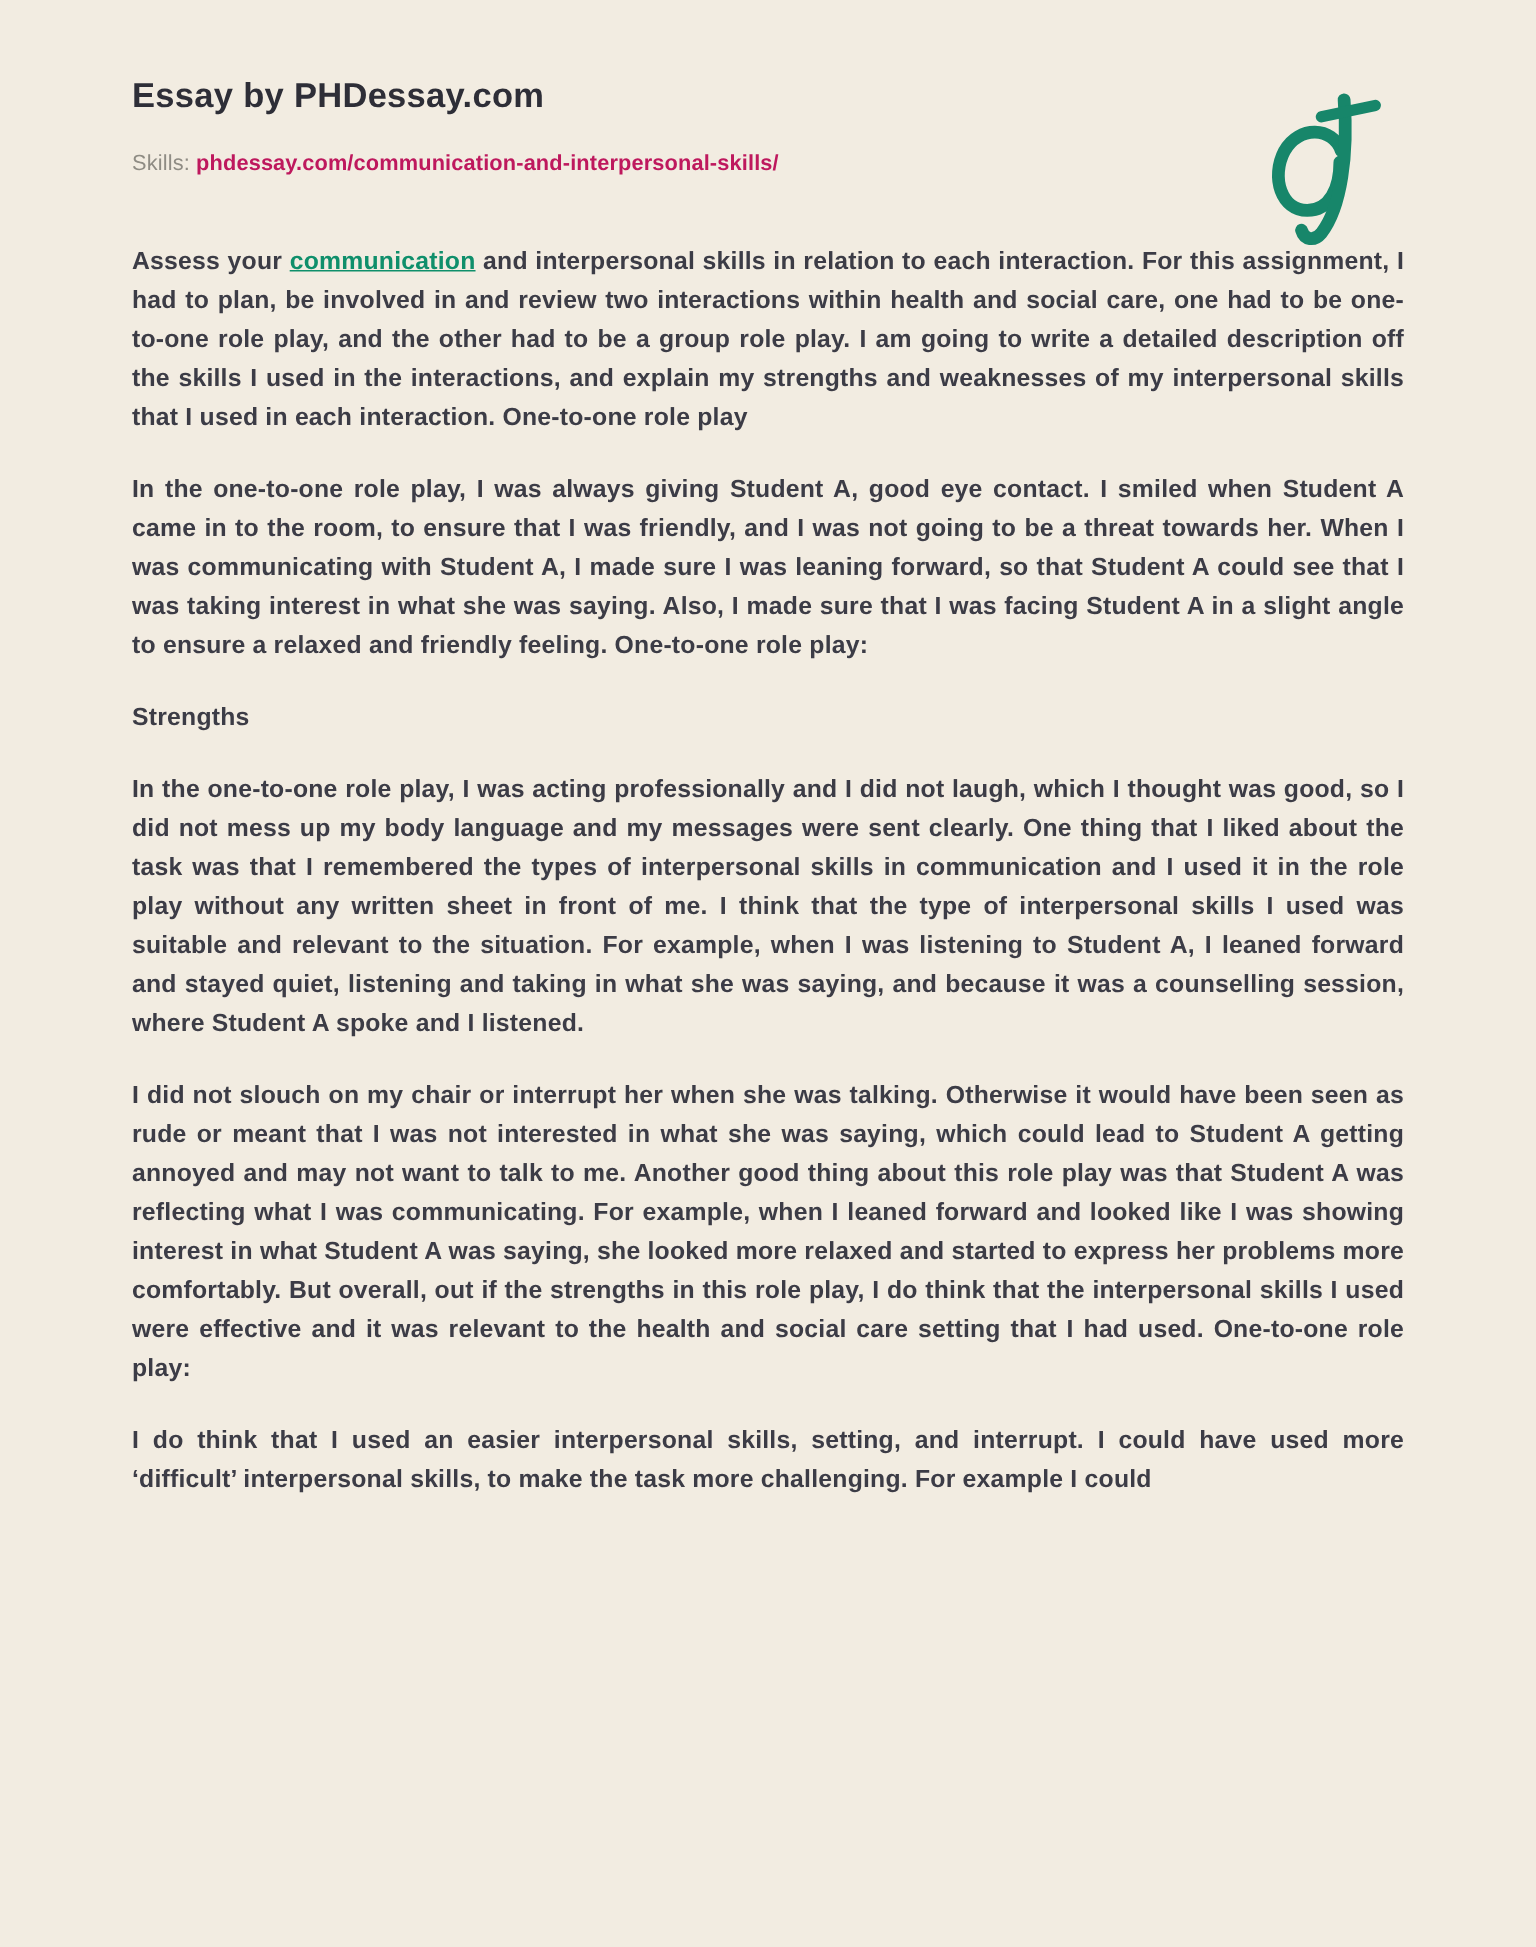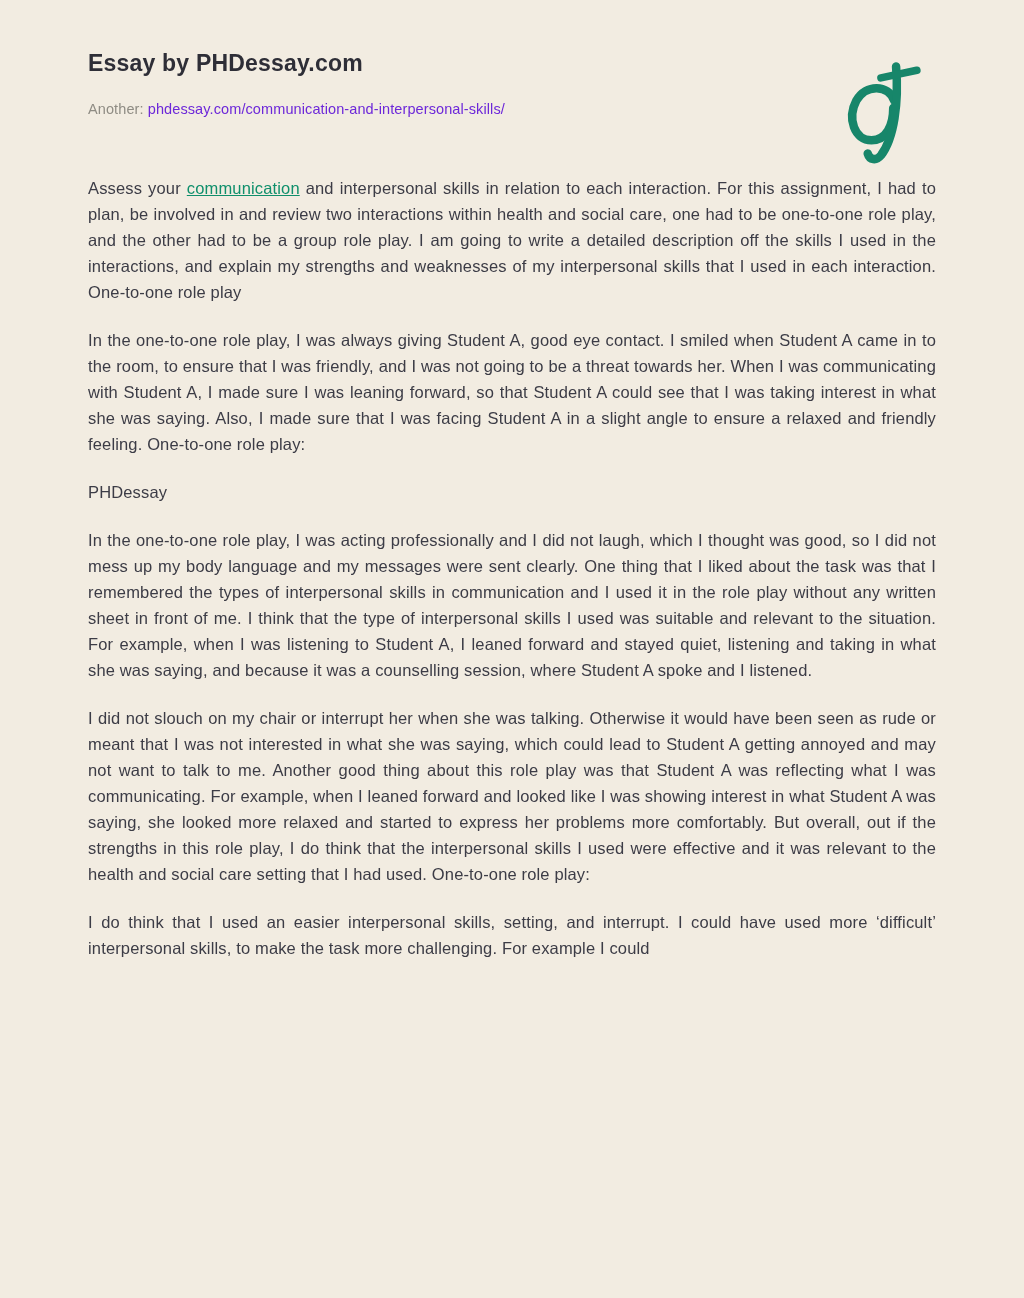--- a/index.html
+++ b/index.html
@@ -24,37 +24,38 @@
     font-weight: 700;
     color: #2e2e37;
     letter-spacing: 0.2px;
   }
   .source-line {
     margin-top: 24px;
     font-size: 14.5px;
     letter-spacing: 0.1px;
   }
   .source-label { color: #8f8c84; }
-  .source-url { color: #6d28d9; text-decoration: none; }
+  .source-url { color: #be185d; text-decoration: none; font-weight: bold; }
   .logo {
     position: absolute;
     top: 52px;
     right: 92px;
     width: 104px;
     height: 116px;
   }
   .title {
     margin: 62px 0 0 0;
     font-size: 30px;
     font-weight: 700;
     color: #26262e;
     letter-spacing: 0.2px;
   }
   .body-copy {
-    margin-top: 58px;
+    margin-top: 44px;
+    font-weight: bold;
   }
   .body-copy p {
     font-size: 16.5px;
     line-height: 26px;
     text-align: justify;
     margin: 0 0 22px 0;
     color: #3c3c46;
     letter-spacing: 0.15px;
   }
   .subheading {
@@ -71,21 +72,21 @@
   }
 </style>
 </head>
 <body>
 
 <div class="page">
 
   <div class="byline">Essay by PHDessay.com</div>
 
   <div class="source-line">
-    <span class="source-label">Another:</span>
+    <span class="source-label">Skills:</span>
     <span> </span>
     <a class="source-url">phdessay.com/communication-and-interpersonal-skills/</a>
   </div>
 
   <div class="logo">
     <svg viewBox="0 0 110 120" width="104" height="116" aria-hidden="true">
 
       <path d="M70 50 C64 33 40 32 30 50 C20 69 28 92 46 92 C62 92 69 76 69 58" fill="none" stroke="#17866a" stroke-width="9" stroke-linecap="round"></path>
 
       <path d="M72 14 C75 52 70 90 56 108 C51 114 44 113 42 106" fill="none" stroke="#17866a" stroke-width="9" stroke-linecap="round"></path>
@@ -96,21 +97,21 @@
 
 
   <div class="body-copy">
 
     <p>
       <span>Assess your </span><a class="inline-link">communication</a><span> and interpersonal skills in relation to each interaction. For this assignment, I had to plan, be involved in and review two interactions within health and social care, one had to be one-to-one role play, and the other had to be a group role play. I am going to write a detailed description off the skills I used in the interactions, and explain my strengths and weaknesses of my interpersonal skills that I used in each interaction. One-to-one role play</span>
     </p>
 
     <p>In the one-to-one role play, I was always giving Student A, good eye contact. I smiled when Student A came in to the room, to ensure that I was friendly, and I was not going to be a threat towards her. When I was communicating with Student A, I made sure I was leaning forward, so that Student A could see that I was taking interest in what she was saying. Also, I made sure that I was facing Student A in a slight angle to ensure a relaxed and friendly feeling. One-to-one role play:</p>
 
-    <p class="subheading">PHDessay</p>
+    <p class="subheading">Strengths</p>
 
     <p>In the one-to-one role play, I was acting professionally and I did not laugh, which I thought was good, so I did not mess up my body language and my messages were sent clearly. One thing that I liked about the task was that I remembered the types of interpersonal skills in communication and I used it in the role play without any written sheet in front of me. I think that the type of interpersonal skills I used was suitable and relevant to the situation. For example, when I was listening to Student A, I leaned forward and stayed quiet, listening and taking in what she was saying, and because it was a counselling session, where Student A spoke and I listened.</p>
 
     <p>I did not slouch on my chair or interrupt her when she was talking. Otherwise it would have been seen as rude or meant that I was not interested in what she was saying, which could lead to Student A getting annoyed and may not want to talk to me. Another good thing about this role play was that Student A was reflecting what I was communicating. For example, when I leaned forward and looked like I was showing interest in what Student A was saying, she looked more relaxed and started to express her problems more comfortably. But overall, out if the strengths in this role play, I do think that the interpersonal skills I used were effective and it was relevant to the health and social care setting that I had used. One-to-one role play:</p>
 
 
     <p>I do think that I used an easier interpersonal skills, setting, and interrupt. I could have used more ‘difficult’ interpersonal skills, to make the task more challenging. For example I could</p>
 
   </div>
 

